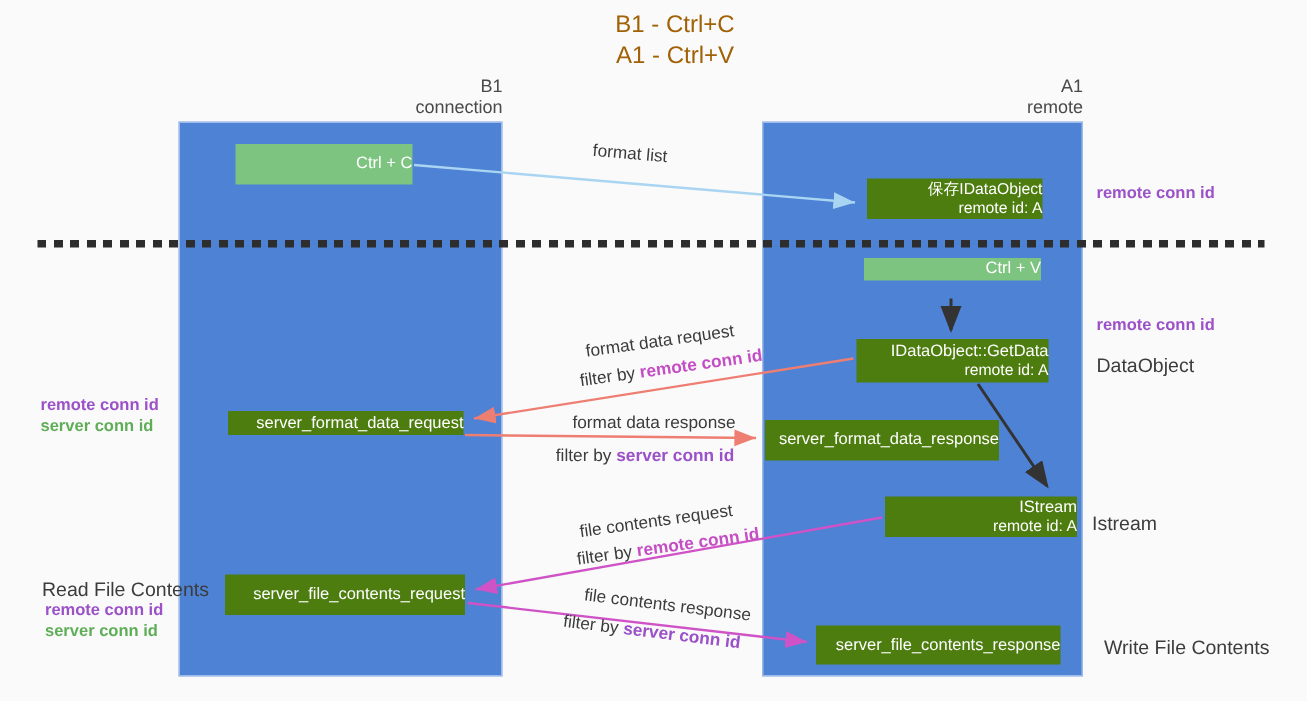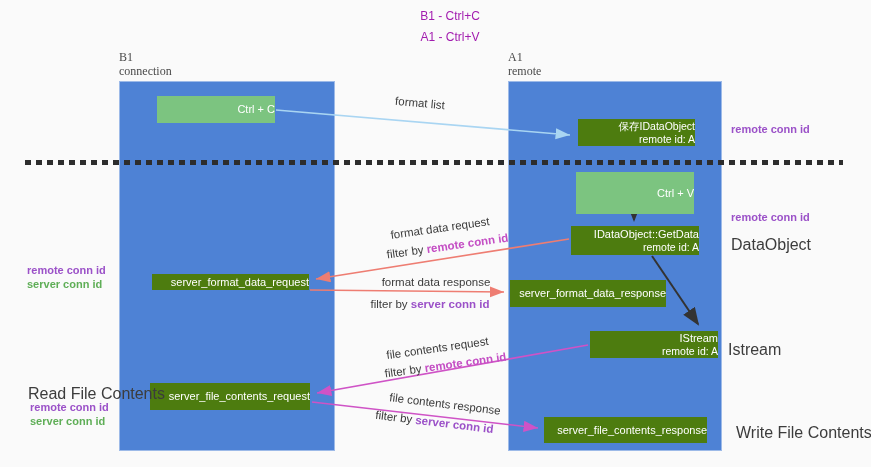--- a/index.html
+++ b/index.html
@@ -1,23 +1,23 @@
 <!DOCTYPE html>
 <html><head>
 <meta charset="utf-8">
 <style>
   html,body{margin:0;padding:0;}
   body{font-family:"Liberation Sans", sans-serif; background:#fafafa;}
   .canvas{position:relative;width:871px;height:467px;background:#fafafa;overflow:hidden;}
 
   .title{position:absolute;left:330px;top:6px;width:240px;text-align:center;
-         font-size:12px;line-height:21px;color:#a21caf;}
+         font-size:16px;line-height:21px;color:#a16207;}
 
-  .lane-header{position:absolute;top:50px;text-align:left;font-size:12px;
-               line-height:14px;color:#4a4a4a;font-family:Liberation Serif, serif;}
+  .lane-header{position:absolute;top:50px;text-align:right;font-size:12px;
+               line-height:14px;color:#4a4a4a;}
   .lane-header.left{left:119px;width:216px;}
   .lane-header.right{left:508px;width:214px;}
 
   .panel{position:absolute;top:81px;height:370px;background:#4e82d5;
          border:1px solid rgba(255,255,255,0.45);box-sizing:border-box;}
   .panel.left{left:119px;width:216px;}
   .panel.right{left:508px;width:214px;}
 
   .dashed-line{position:absolute;left:25px;top:160px;width:818px;height:5px;
     background:repeating-linear-gradient(90deg,#2d2d2d 0 6px,transparent 6px 11px);
@@ -25,30 +25,30 @@
 
   .box{position:absolute;display:flex;flex-direction:column;align-items:flex-end;
        justify-content:center;color:#fff;text-align:center;z-index:5;
        font-size:11px;line-height:13px;}
   .box.green{background:#7cc480;}
   .box.orange{background:#4d7c0f;}
   .box .l2{font-size:10.5px;}
 
   #box-ctrl-c{left:157px;top:96px;width:118px;height:27px;}
   #box-save{left:578px;top:119px;width:117px;height:27px;font-size:10.5px;}
-  #box-ctrl-v{left:576px;top:172px;width:118px;height:42px;}
+  #box-ctrl-v{left:576px;top:172px;width:118px;height:15px;}
   #box-getdata{left:571px;top:226px;width:128px;height:29px;}
   #box-fmt-req{left:152px;top:274px;width:157px;height:16px;}
   #box-fmt-resp{left:510px;top:280px;width:156px;height:27px;}
   #box-istream{left:590px;top:331px;width:128px;height:27px;}
   #box-file-req{left:150px;top:383px;width:160px;height:27px;}
   #box-file-resp{left:544px;top:417px;width:163px;height:26px;}
 
   .side-lbl{position:absolute;font-size:11px;white-space:nowrap;z-index:6;}
-  .side-lbl.plain{color:#3c3c3c;font-size:16px;}
+  .side-lbl.plain{color:#3c3c3c;font-size:13px;}
   .side-lbl.purple{color:#9b51c8;font-weight:bold;}
   .side-lbl.green{color:#5fae57;font-weight:bold;}
 
   .flow-lbl{position:absolute;font-size:11.5px;color:#3b3b3b;white-space:nowrap;
             z-index:6;text-align:center;}
   .flow-lbl .magenta{color:#c44ec4;font-weight:bold;}
   .flow-lbl .purple{color:#9b51c8;font-weight:bold;}
   .rot-up{transform:rotate(-8deg);}
   .rot-down{transform:rotate(7deg);}
   .rot-slight{transform:rotate(5deg);}

